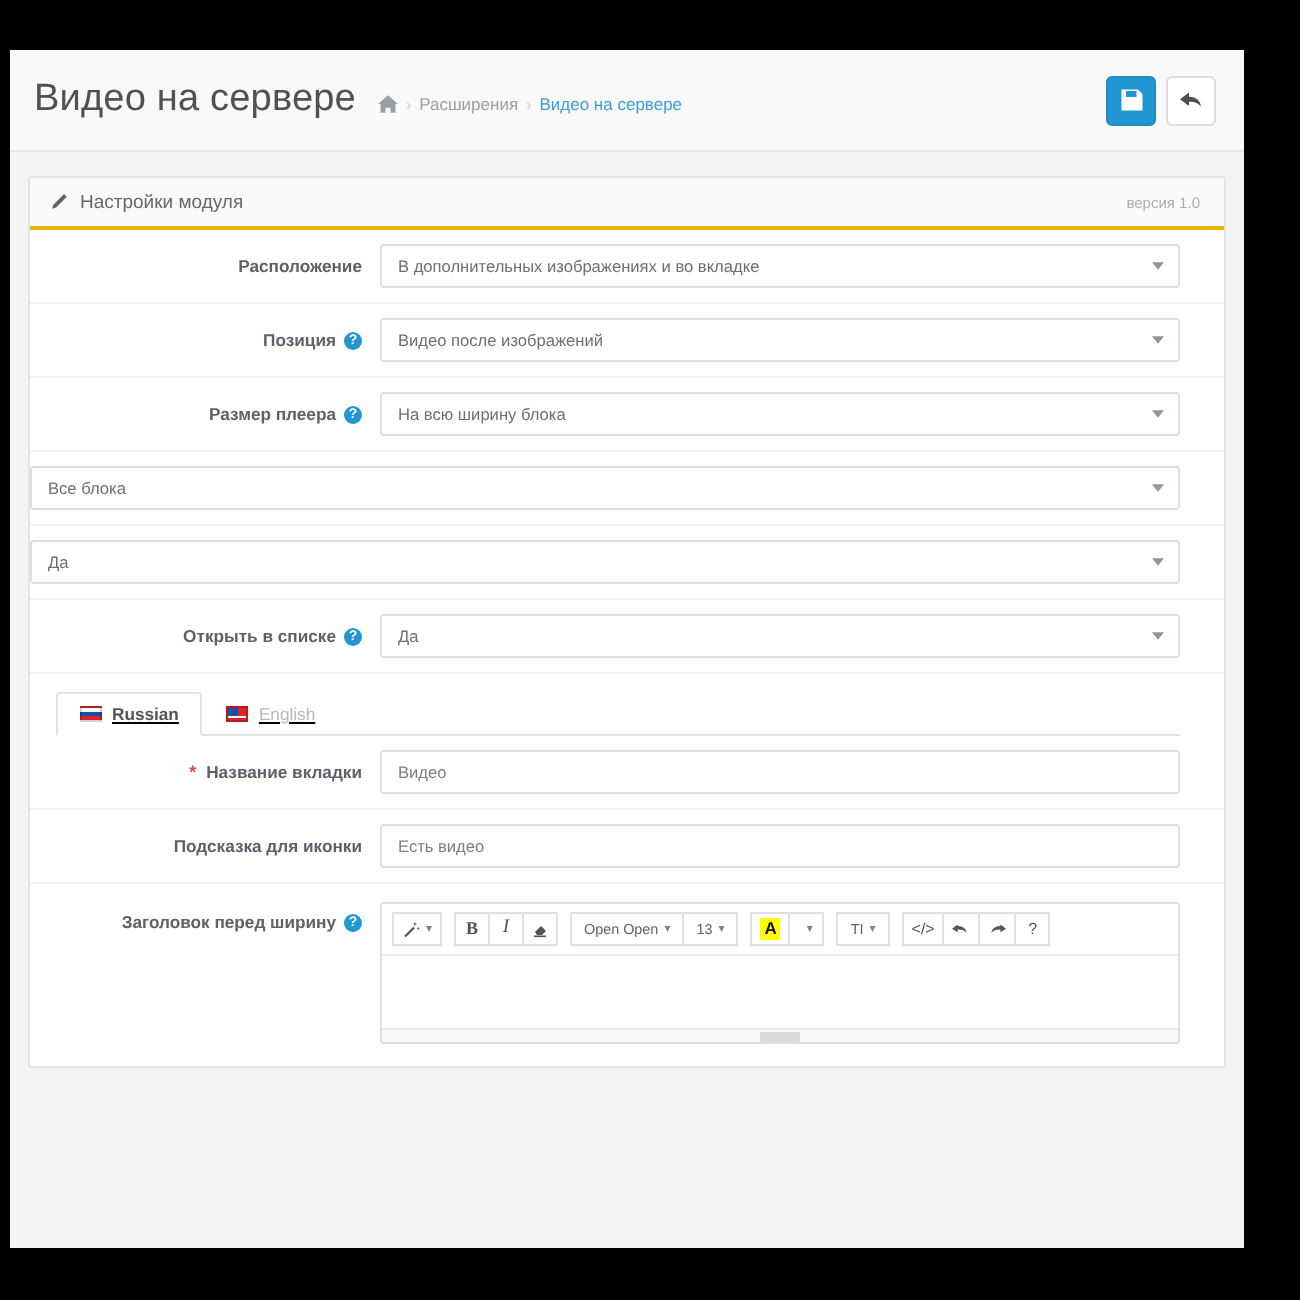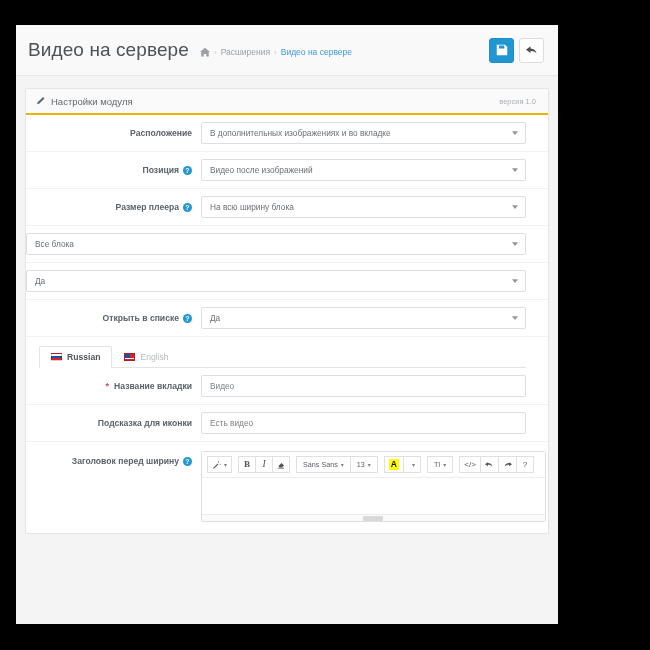--- a/index.html
+++ b/index.html
@@ -17,22 +17,22 @@
   }
   .top-band, .bottom-band {
     position: absolute; left: 0; width: 650px;
     background: #000000;
   }
   .top-band { top: 0; height: 25px; }
   .bottom-band { bottom: 0; height: 26px; }
 
   .page {
     position: absolute;
-    top: 25px; left: 16px;
-    width: 542px; height: 599px;
+    top: 25px; left: 5px;
+    width: 617px; height: 599px;
     background: #f4f4f4;
     overflow: hidden;
   }
 
   
   .page-header {
     height: 51px;
     background: #f9f9f9;
     border-bottom: 1px solid #e7e7e7;
     display: flex;
@@ -161,20 +161,21 @@
     align-items: center;
     padding: 0 8px;
     font-size: 8.3px;
     color: #7b8086;
   }
 
   
   .tabs-wrap {
     padding: 9px 22px 0 13px;
     border-bottom: none;
+    text-decoration: underline;
   }
   .tabs {
     display: flex;
     align-items: flex-end;
     border-bottom: 1px solid #e3e3e3;
     height: 22px;
   }
   .tab {
     display: flex;
     align-items: center;
@@ -505,21 +506,21 @@
                       <svg width="8" height="8" viewBox="0 0 16 16">
                         <path fill="#4f555b" d="M3 10 9 4l5 5-4 4H5z"></path>
                         <rect x="2" y="13.5" width="12" height="1.6" fill="#4f555b"></rect>
                       </svg>
                     </span>
                   </div>
                 </div>
 
                 <div class="tb-group">
                   <div class="tb-btn wide">
-                    <span>Sans Sans</span>
+                    <span>Open Open</span>
                     <span class="caret">▾</span>
                   </div>
                   <div class="tb-btn wide">
                     <span>13</span>
                     <span class="caret">▾</span>
                   </div>
                 </div>
 
                 <div class="tb-group">
                   <div class="tb-btn">

